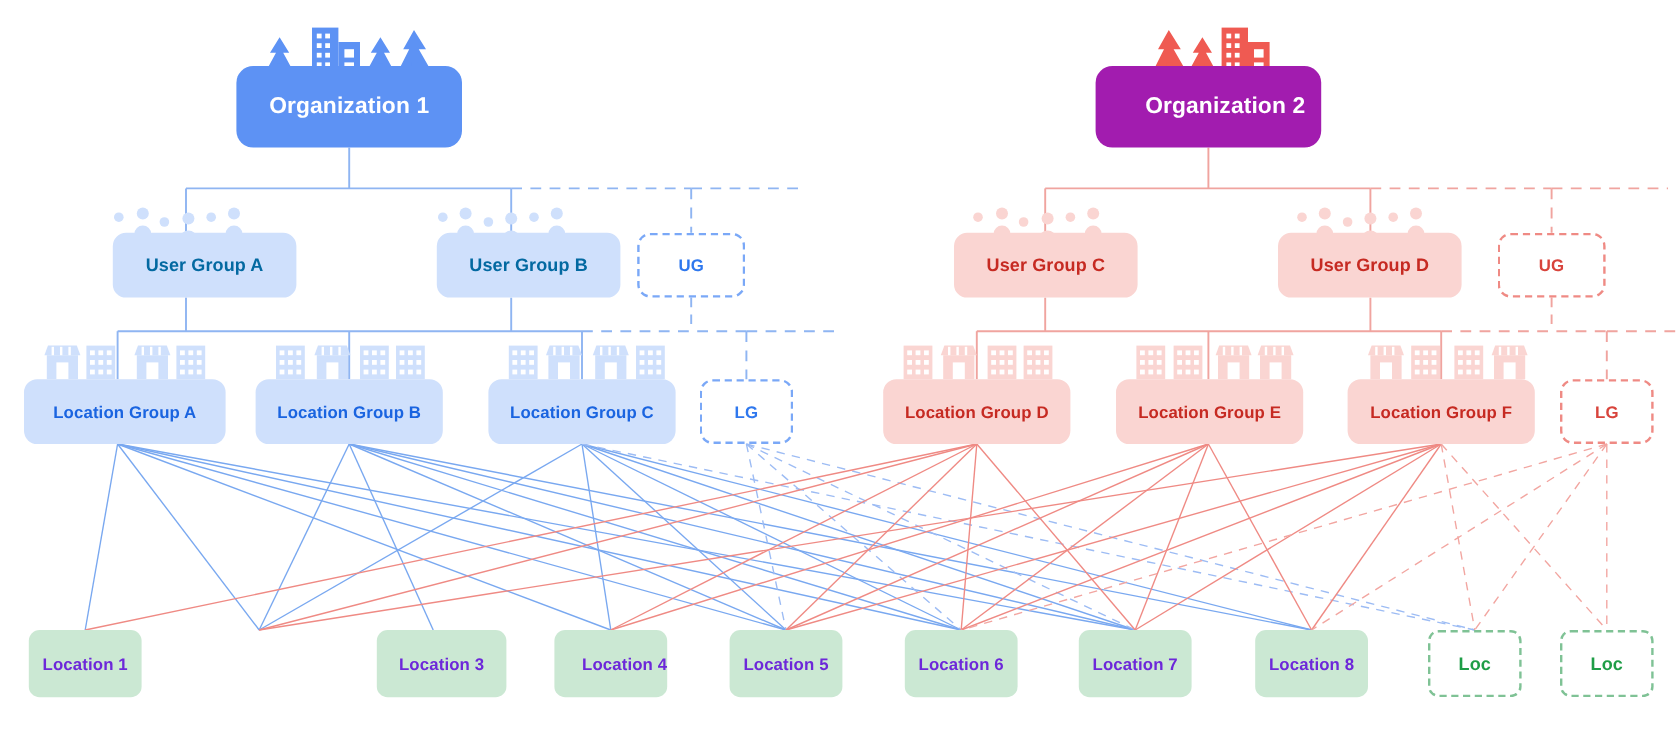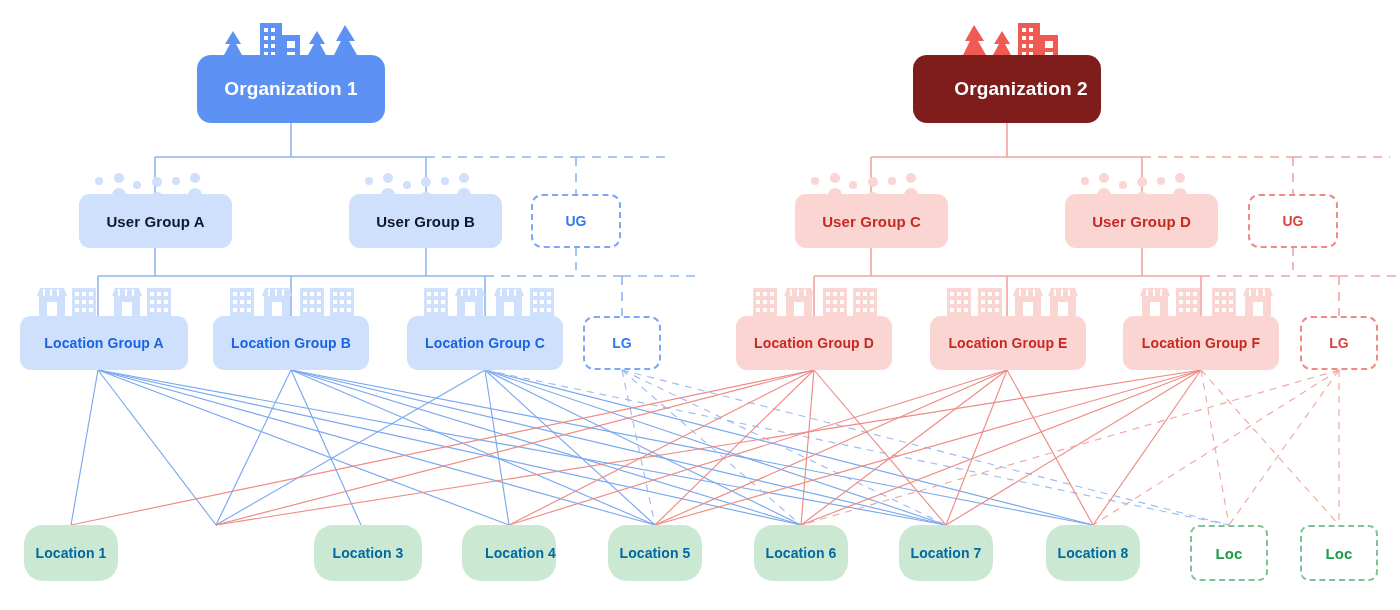--- a/index.html
+++ b/index.html
@@ -8,31 +8,31 @@
   #stage{position:relative;width:1400px;height:610px;background:#fff;}
   svg.layer{position:absolute;left:0;top:0;width:1400px;height:610px;}
   #wires{z-index:1;}
   #icons{z-index:2;}
   .node{position:absolute;z-index:3;display:flex;align-items:center;
         justify-content:center;text-align:center;box-sizing:border-box;
         font-weight:bold;letter-spacing:.1px;}
 
   .org{border-radius:14px;color:#ffffff;font-size:19px;}
   .org.blue{background:#5d92f4;}
-  .org.red{background:#7f1d1d;padding-left:28px;}
+  .org.red{background:#a21caf;padding-left:28px;}
 
   .ug{border-radius:11px;font-size:15px;}
-  .ug.blue{background:#cfe0fc;color:#0f172a;}
+  .ug.blue{background:#cfe0fc;color:#0369a1;margin-left:15px;}
   .ug.red{background:#fad5d2;color:#c62a22;}
 
   .lg{border-radius:11px;font-size:14px;}
   .lg.blue{background:#cfe0fc;color:#1a64e0;}
   .lg.red{background:#fad5d2;color:#c62a22;}
 
-  .loc{border-radius:19px;background:#cbe8d3;color:#0369a1;font-size:14px;}
+  .loc{border-radius:9px;background:#cbe8d3;color:#6d28d9;font-size:14px;}
 
   .ghost{background:transparent;border-radius:11px;font-size:14px;
          border:2px dashed;}
   .ghost.blue{border-color:#7aa8f7;color:#2f78ee;}
   .ghost.red{border-color:#ef8a84;color:#d8443c;}
   .ghost.green{border-color:#7fc295;color:#1f9d47;border-radius:9px;
                font-size:15px;}
 </style>
 </head>
 <body>

